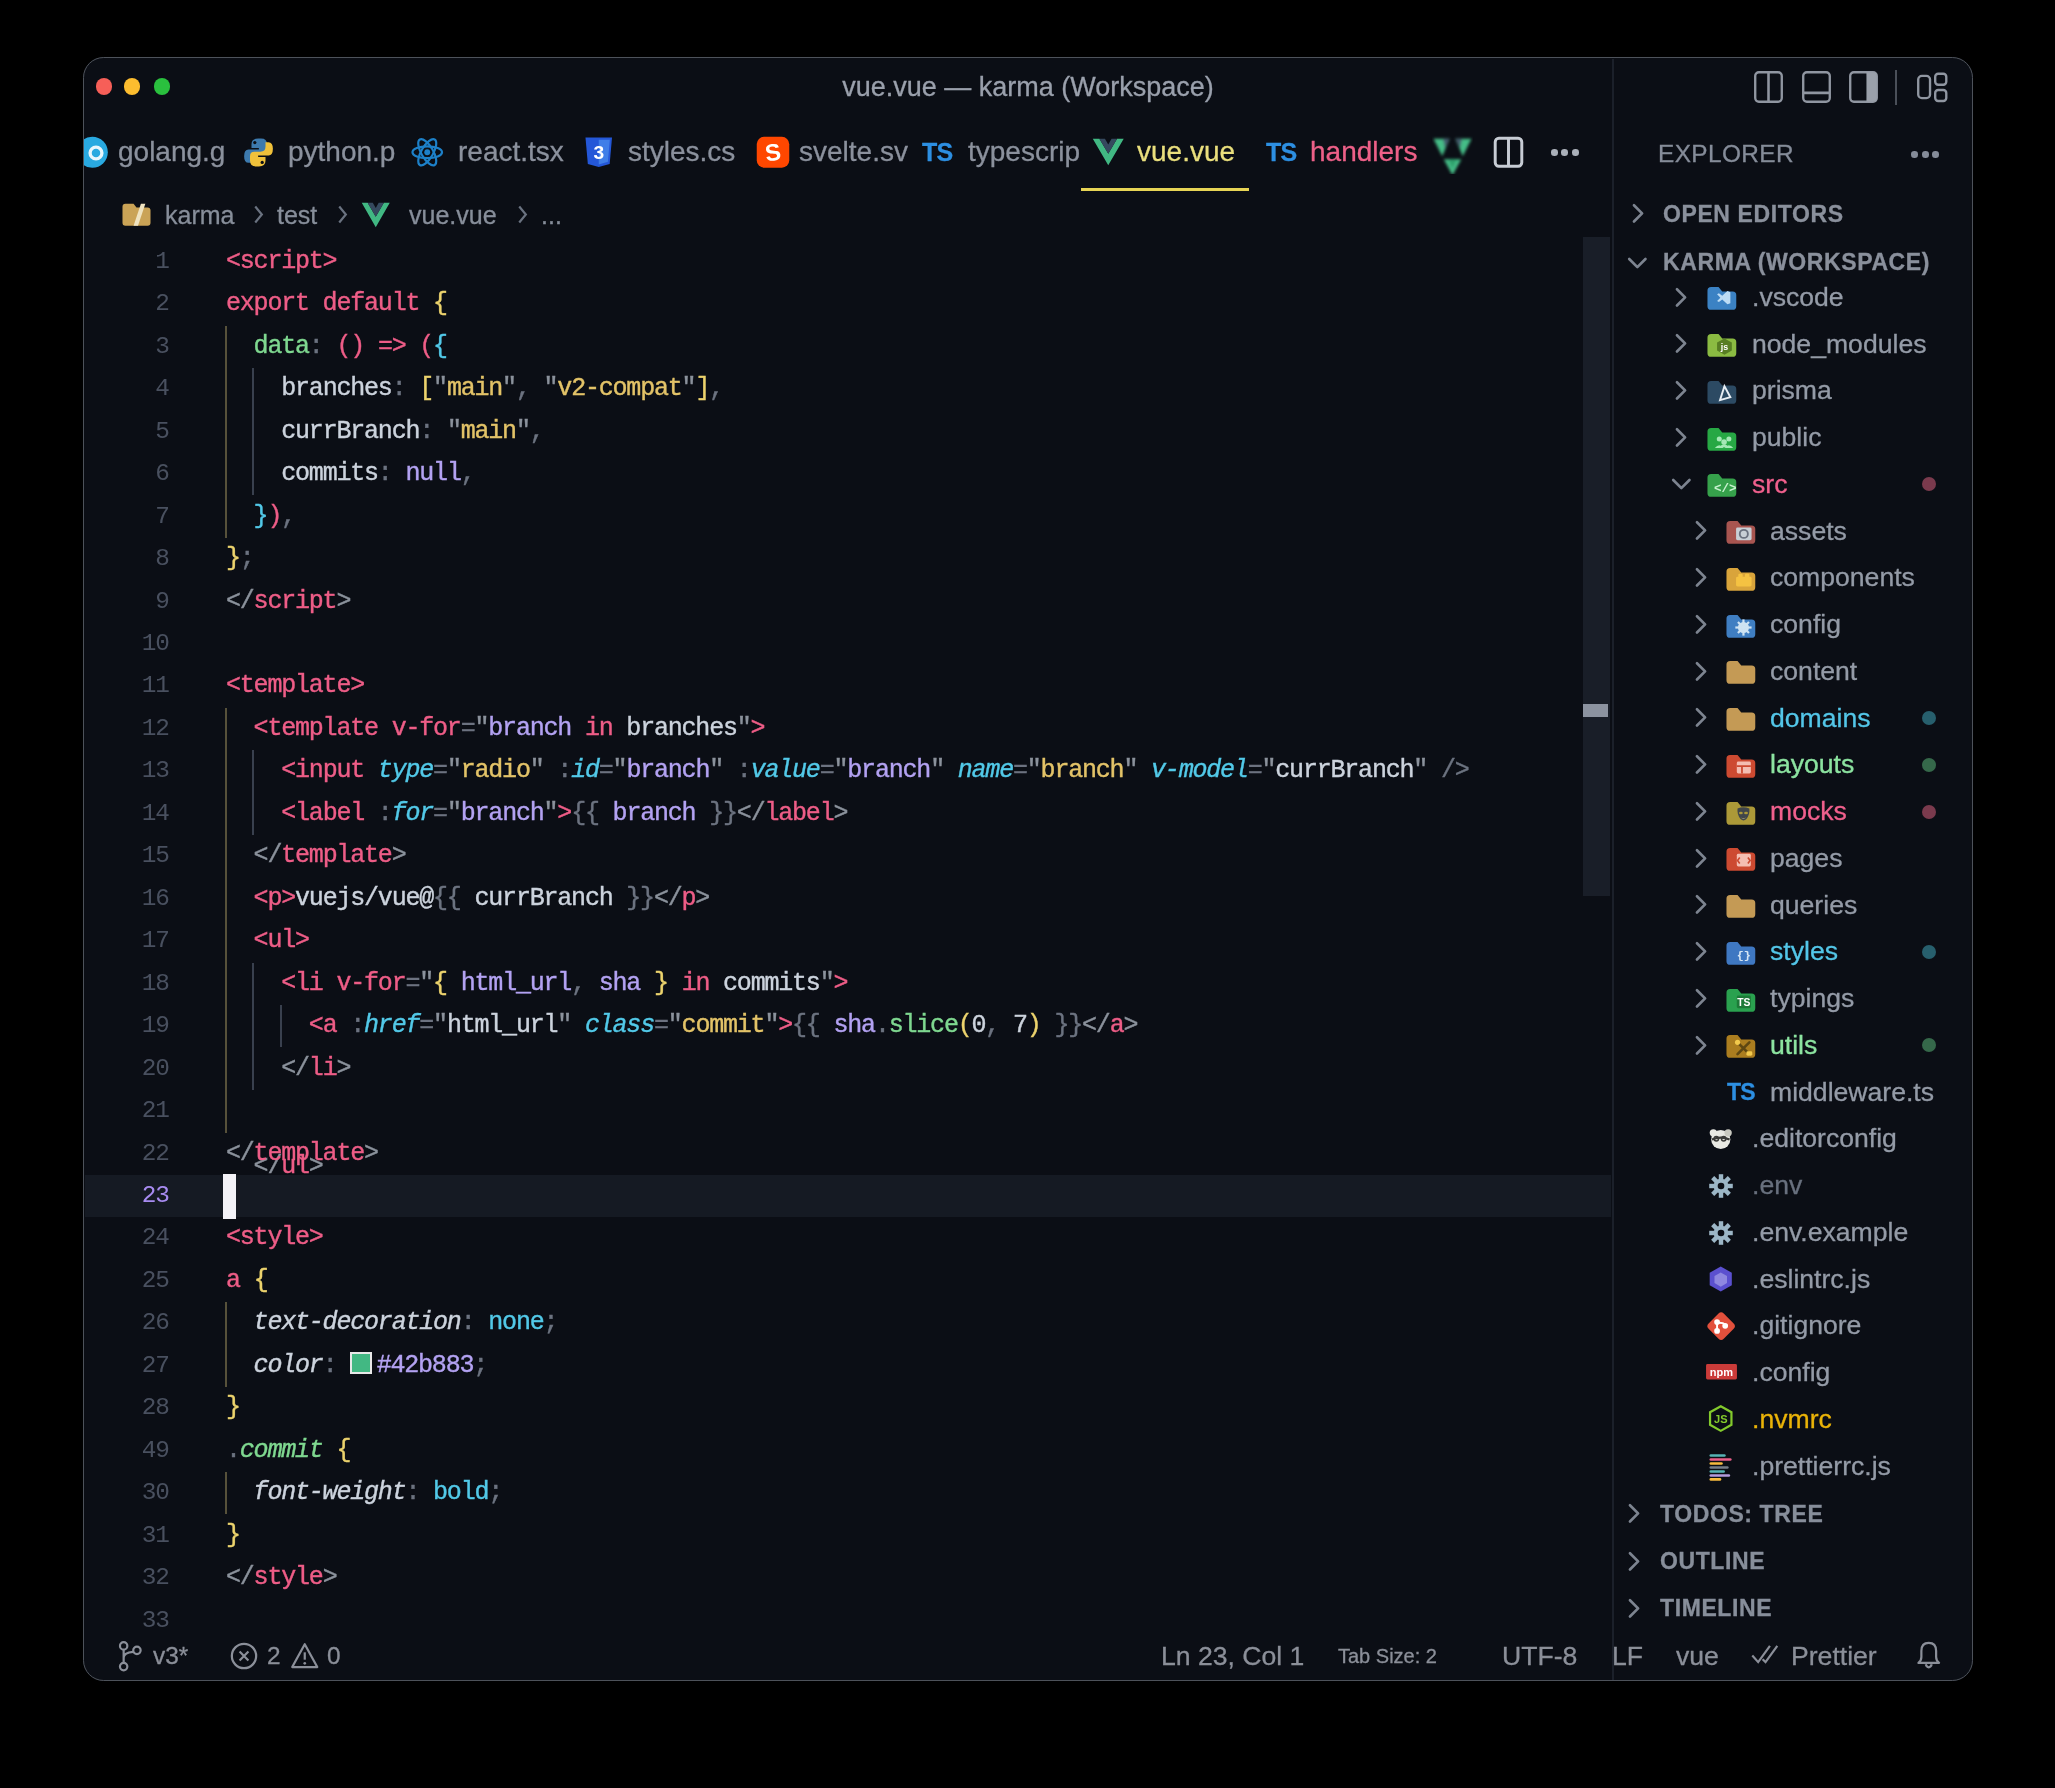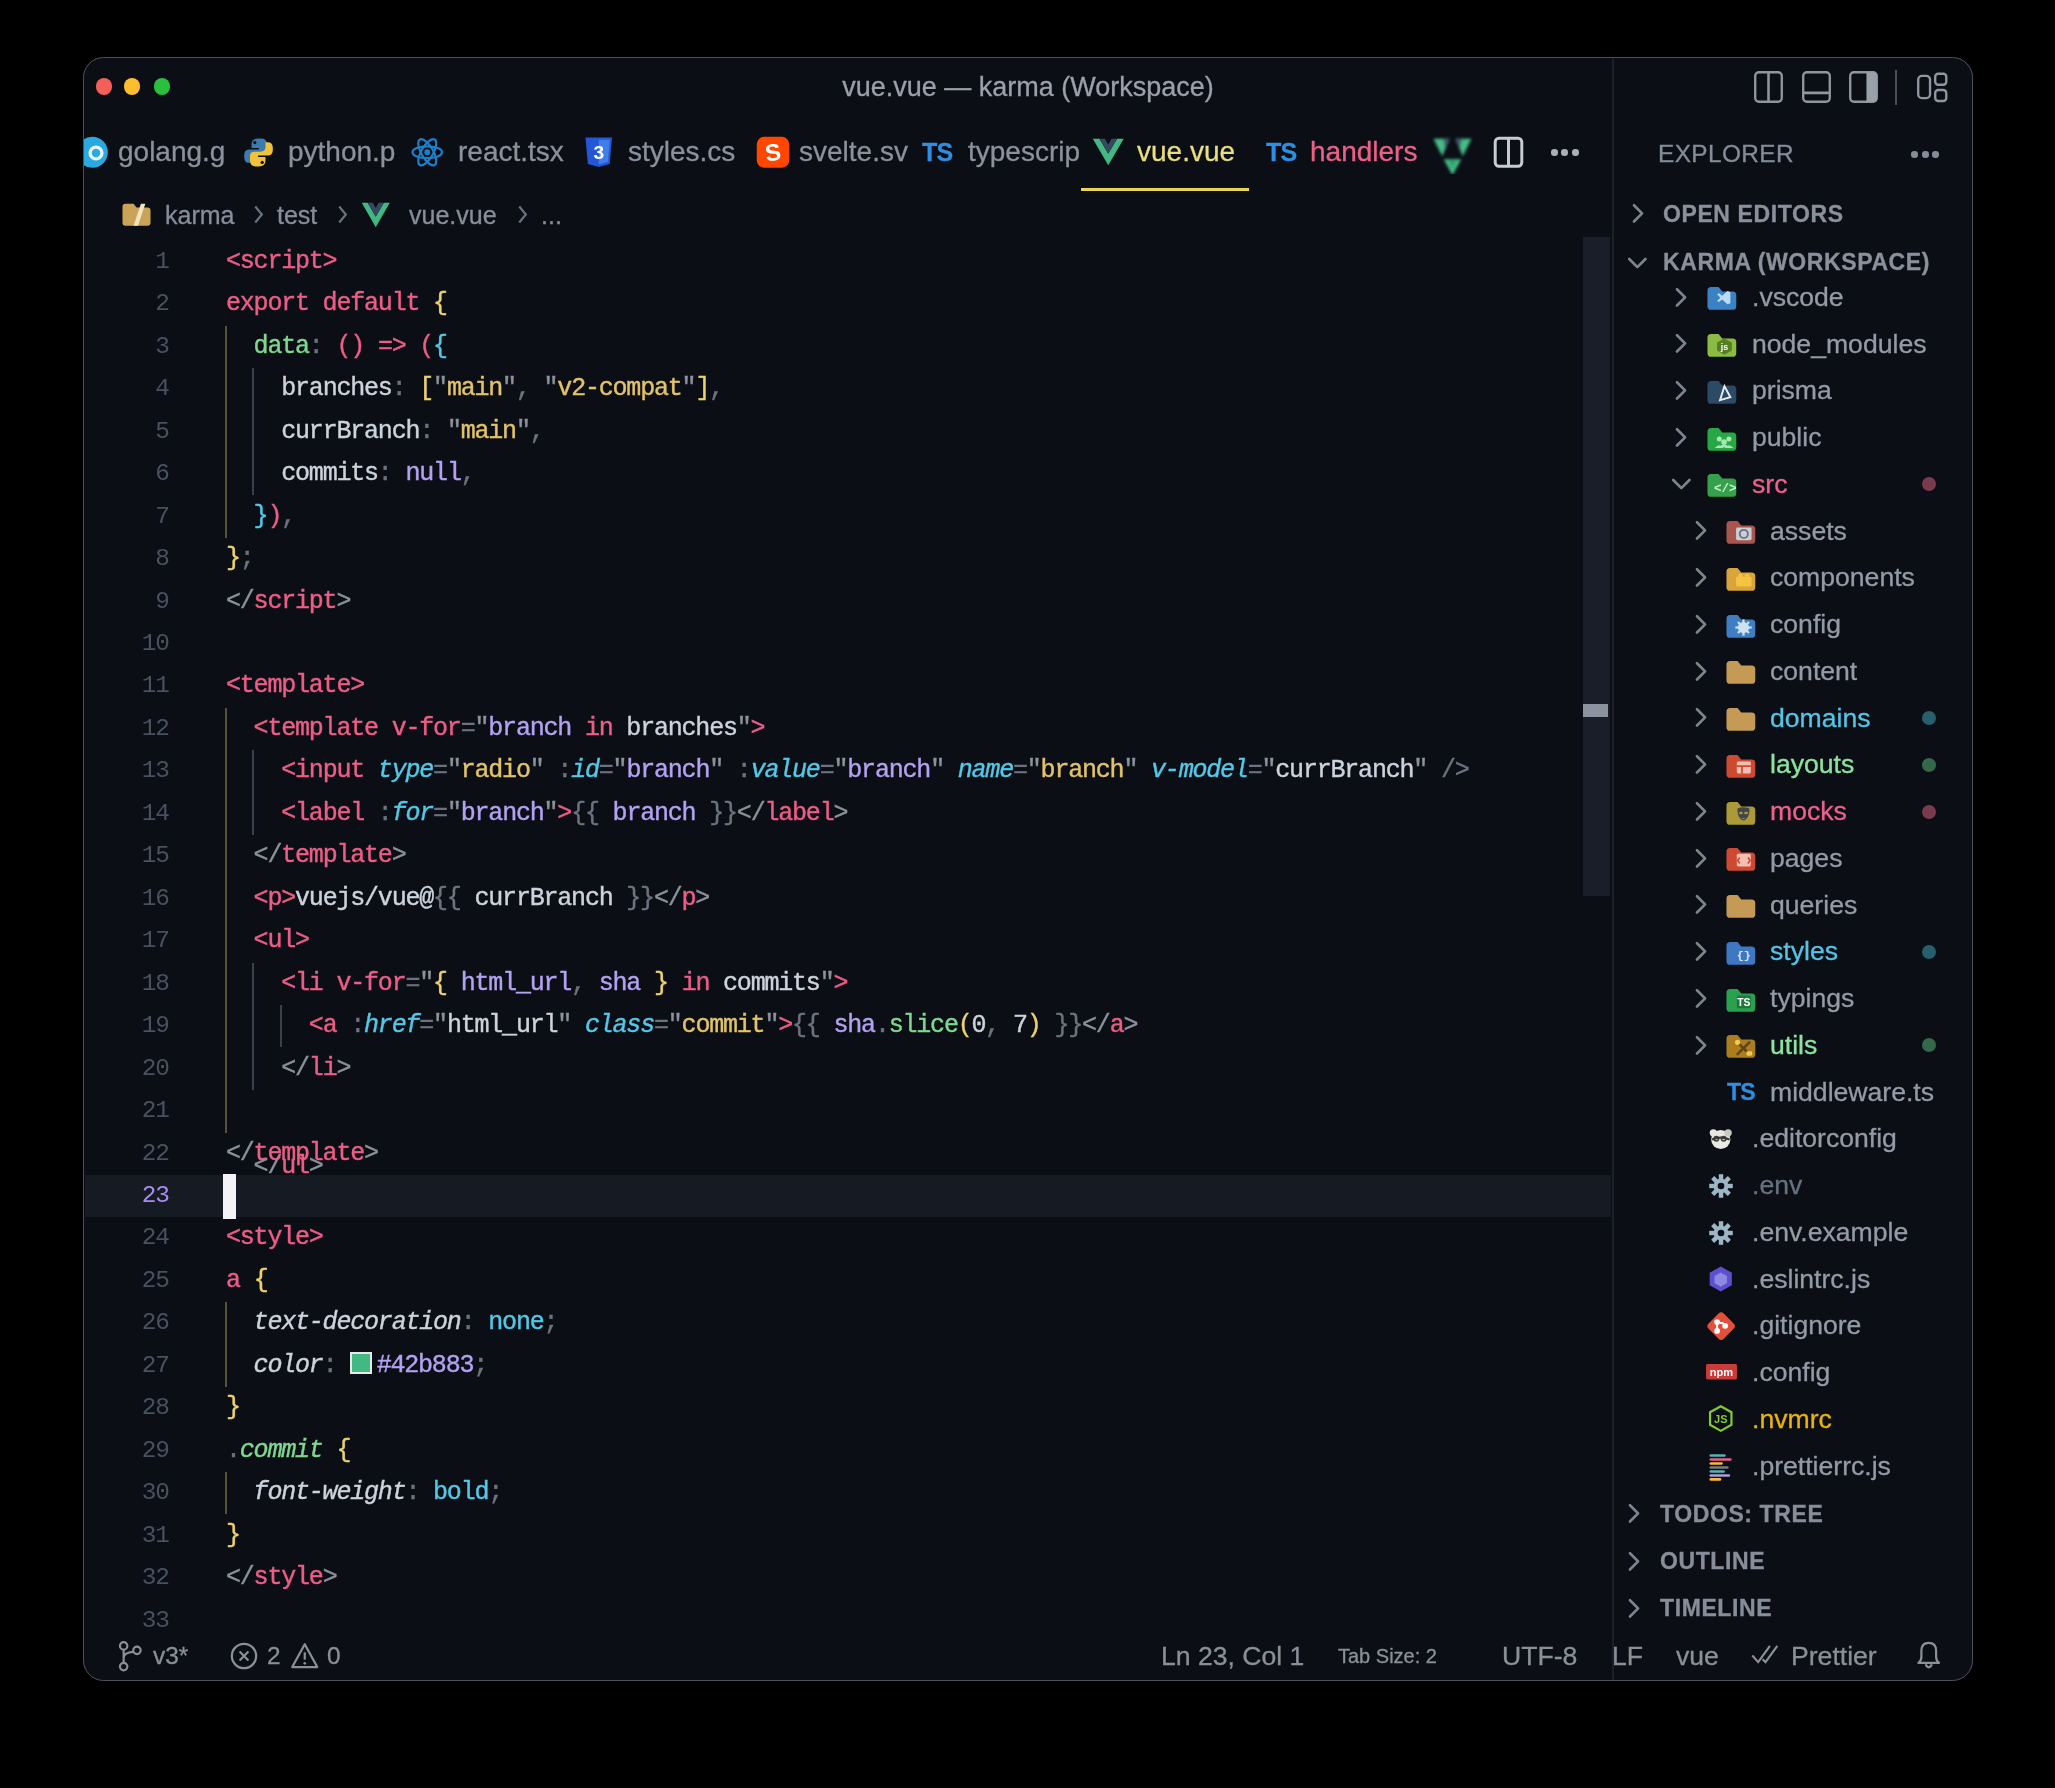--- a/index.html
+++ b/index.html
@@ -182,21 +182,21 @@
 <div class="gut" style="top:1160px;color:#49505f">24</div>
 <div class="code" style="top:1160px;"><span style="color:#ee5d87">&lt;style&gt;</span></div>
 <div class="gut" style="top:1203px;color:#49505f">25</div>
 <div class="code" style="top:1203px;"><span style="color:#ee5d87">a</span> <span style="color:#ecd36d">{</span></div>
 <div class="gut" style="top:1245px;color:#49505f">26</div>
 <div class="code" style="top:1245px;">  <span style="color:#ccd3dd;font-style:italic">text-decoration</span><span style="color:#6c7380">:</span> <span style="color:#52c9e8">none</span><span style="color:#6c7380">;</span></div>
 <div class="gut" style="top:1288px;color:#49505f">27</div>
 <div class="code" style="top:1288px;">  <span style="color:#ccd3dd;font-style:italic">color</span><span style="color:#6c7380">:</span> <span style="display:inline-block;width:22px;height:22px;background:#42b883;border:2.2px solid #e8e8e8;box-sizing:border-box;vertical-align:-2.2px;margin-right:4.4px;"></span><span style="color:#b3a2f2">#42b883</span><span style="color:#6c7380">;</span></div>
 <div class="gut" style="top:1330px;color:#49505f">28</div>
 <div class="code" style="top:1330px;"><span style="color:#ecd36d">}</span></div>
-<div class="gut" style="top:1373px;color:#49505f">29</div>
+<div class="gut" style="top:1373px;color:#49505f">49</div>
 <div class="code" style="top:1373px;"><span style="color:#6c7380">.</span><span style="color:#7fd890;font-style:italic">commit</span> <span style="color:#ecd36d">{</span></div>
 <div class="gut" style="top:1415px;color:#49505f">30</div>
 <div class="code" style="top:1415px;">  <span style="color:#ccd3dd;font-style:italic">font-weight</span><span style="color:#6c7380">:</span> <span style="color:#52c9e8">bold</span><span style="color:#6c7380">;</span></div>
 <div class="gut" style="top:1458px;color:#49505f">31</div>
 <div class="code" style="top:1458px;"><span style="color:#ecd36d">}</span></div>
 <div class="gut" style="top:1500px;color:#49505f">32</div>
 <div class="code" style="top:1500px;"><span style="color:#8b929c">&lt;/</span><span style="color:#ee5d87">style</span><span style="color:#8b929c">&gt;</span></div>
 <div class="gut" style="top:1543px;color:#49505f">33</div>
 <div style="position:absolute;left:1529px;top:1.5px;width:1.5px;height:1621px;background:#1b202a;"></div>
 <div class="t " style="left:1575px;top:97px;font-size:24.4px;color:#858c99;transform:translateY(-50%);letter-spacing:0.4px;">EXPLORER</div>

